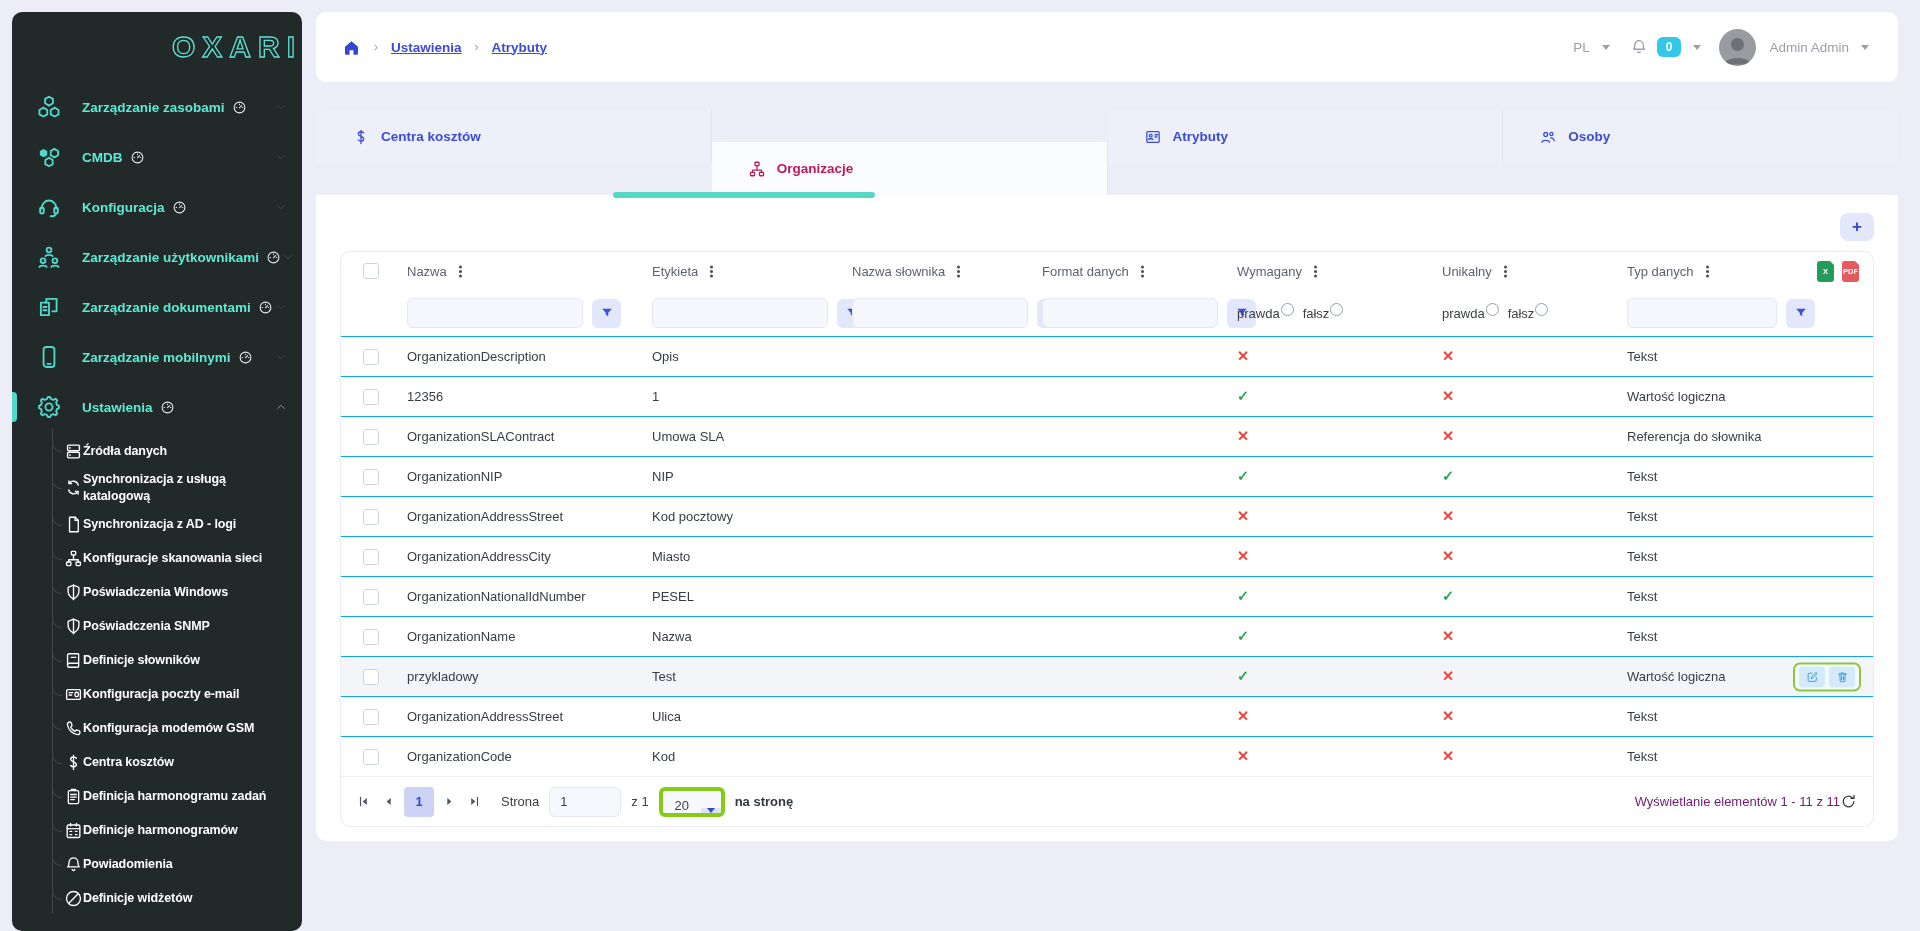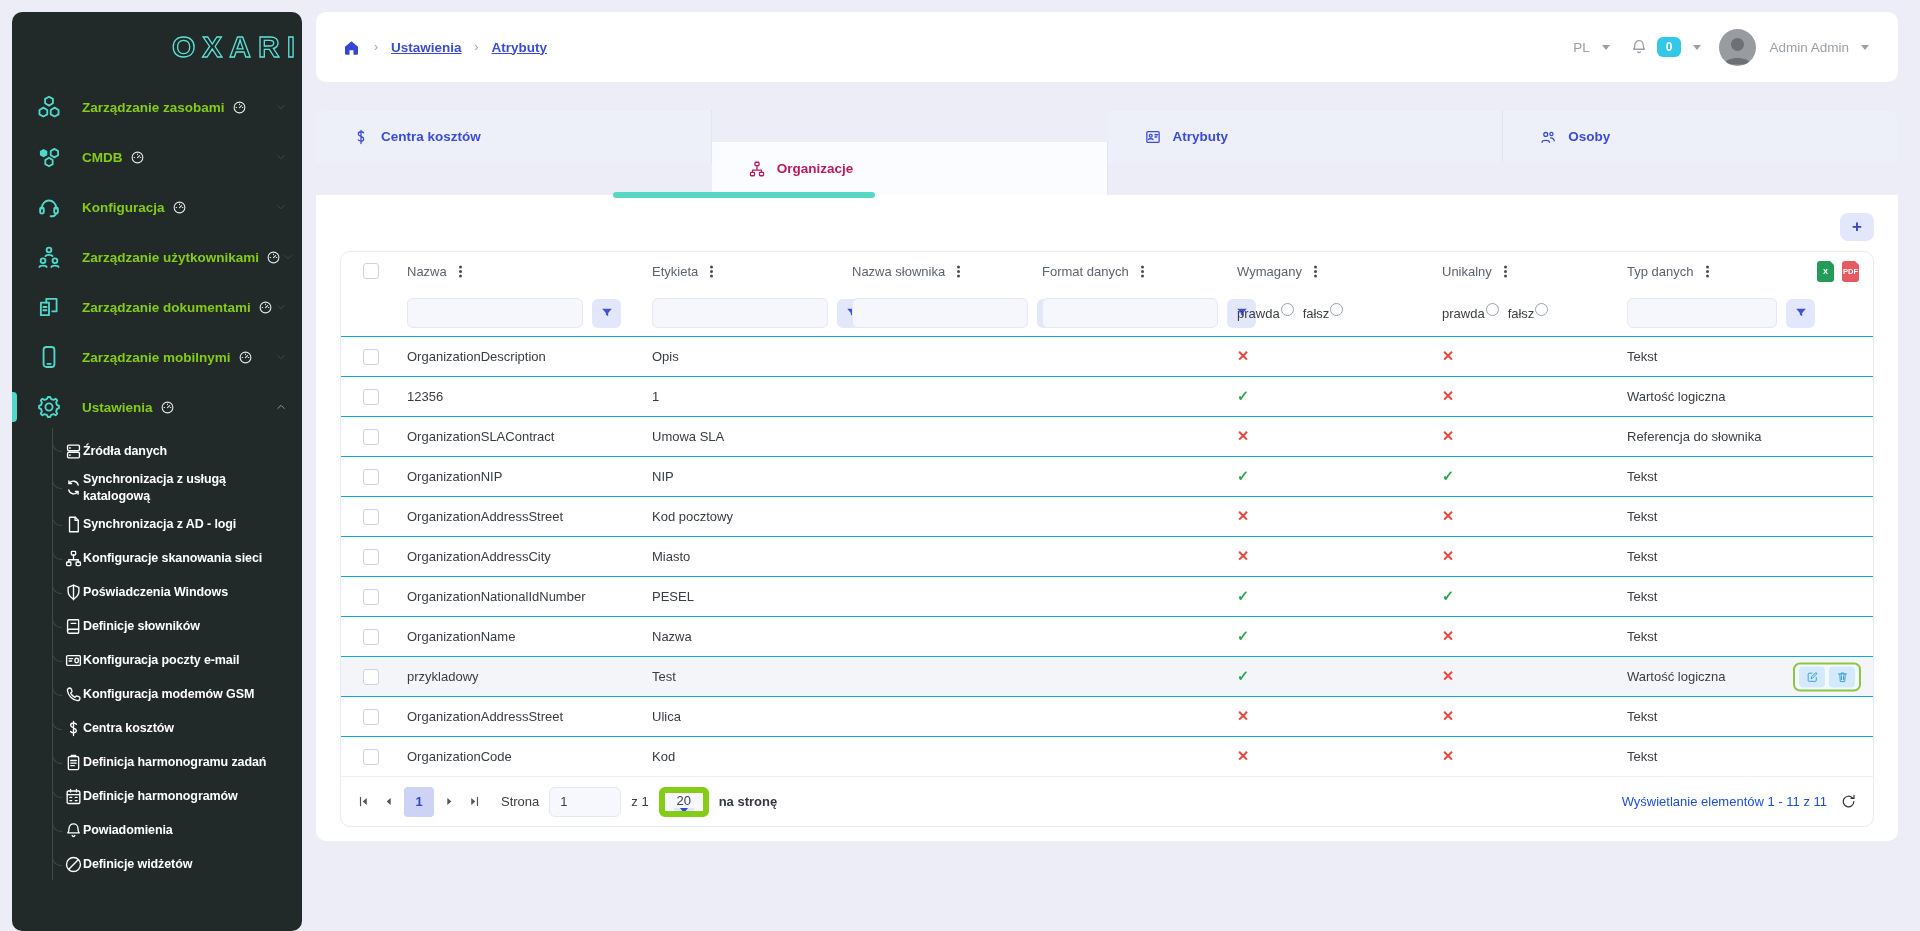--- a/index.html
+++ b/index.html
@@ -15,21 +15,21 @@
   @supports (-webkit-text-stroke: 1px #fff) {
     .logo-text { color: transparent; -webkit-text-stroke: 1.3px #5ce0d4; }
   }
   .menu-item { position: relative; display: flex; align-items: center; height: 50px;
     padding: 0 14px 0 24px; cursor: pointer; }
   .active-bar { position: absolute; left: 0; top: 10px; width: 5px; height: 30px;
     border-radius: 0 4px 4px 0; background: #4fd9cb; }
   .icn { display: inline-flex; }
   .icn svg { width: 100%; height: 100%; }
   .mi-icon { width: 26px; height: 26px; color: #4fd9cb; flex: none; }
-  .mi-label { margin-left: 20px; font-size: 13.5px; font-weight: 700; color: #84cc16; white-space: nowrap; }
+  .mi-label { margin-left: 20px; font-size: 13.5px; font-weight: 700; color: #5eead4; white-space: nowrap; }
   .mi-gauge { width: 15px; height: 15px; color: #e8ecec; margin-left: 7px; flex: none; }
   .mi-chev { margin-left: auto; width: 14px; height: 14px; color: #3e4a49; flex: none; }
   .menu-item.active .mi-chev { color: #8d9898; transform: rotate(180deg); }
   .submenu { position: relative; padding: 2px 0 4px; }
   .tree-line { position: absolute; left: 40px; top: -4px; bottom: 6px; width: 1px; background: #3f4a49; }
   .sub-item { position: relative; display: flex; align-items: center; min-height: 34px;
     padding: 3px 8px 3px 52px; cursor: pointer; }
   .sub-item::before { content: ""; position: absolute; left: 40px; top: calc(50% - 15px);
     width: 9px; height: 15px; border-left: 1px solid #3f4a49; border-bottom: 1px solid #3f4a49;
     border-bottom-left-radius: 9px; background: #222a29; }
@@ -119,28 +119,28 @@
     padding: 0 16px 0 10px; font-size: 13px; color: #3c4043; }
   .pg-btn { width: 25px; height: 26px; display: flex; align-items: center; justify-content: center;
     color: #50565e; cursor: pointer; background: none; border: none; }
   .pg-btn .icn { width: 13px; height: 13px; }
   .pg-current { width: 30px; height: 30px; border-radius: 4px; background: #ccd3f4;
     color: #3546d4; font-weight: 700; display: flex; align-items: center; justify-content: center;
     margin: 0 3px; cursor: pointer; }
   .pg-label { margin-left: 14px; }
   .pg-input { width: 72px; height: 30px; background: #f7f8fd; border: 1px solid #e4e7f4;
     border-radius: 6px; padding: 0 10px; font-size: 13px; color: #3c4043; margin: 0 10px; }
-  .pg-select { display: flex; align-items: center; height: 30px; border: 6px solid #84cc16;
-    border-radius: 6px; overflow: hidden; margin: 0 10px; background: #f7f8fd; cursor: pointer; flex-direction: column; }
+  .pg-select { display: flex; align-items: flex-end; height: 30px; border: 4px solid #84cc16;
+    border-radius: 6px; overflow: hidden; margin: 0 10px; background: #f7f8fd; cursor: pointer; }
   .pg-select .val { width: 38px; display: flex; align-items: center; justify-content: center; }
   .pg-select .dd { width: 20px; background: #dfe4fa; display: flex; align-items: center;
     justify-content: center; }
   .pg-select .dd .caret { border-top-color: #3546d4; border-left-width: 4px; border-right-width: 4px; margin: 0; }
   .per-page { font-weight: 600; color: #33383e; }
-  .pg-right { margin-left: auto; display: flex; align-items: center; gap: 13px; color: #1d4ed8; }
+  .pg-right { margin-left: auto; display: flex; align-items: center; color: #701a75; }
   .refresh { width: 17px; height: 17px; color: #2f343a; cursor: pointer; }
 </style>
 </head>
 <body>
 
 <aside class="sidebar">
   <div class="logo-wrap">
     <span class="logo-text">OXARI</span>
   </div>
   <nav id="sidebar-menu">
@@ -345,20 +345,29 @@
           <span class="si-label">Konfiguracje skanowania sieci</span>
         </div>
         <div class="sub-item">
           <span class="icn si-icon">
             <svg viewBox="0 0 24 24" fill="none" stroke="currentColor" stroke-width="1.7" stroke-linecap="round" stroke-linejoin="round">
               <path d="M12 2.8l6.8 2.7v5.3c0 4.1-2.7 7-6.8 9.6-4.1-2.6-6.8-5.5-6.8-9.6V5.5z"></path>
               <path d="M12 2.8v18.4"></path>
             </svg>
           </span>
           <span class="si-label">Poświadczenia Windows</span>
+        </div>
+        <div class="sub-item">
+          <span class="icn si-icon">
+            <svg viewBox="0 0 24 24" fill="none" stroke="currentColor" stroke-width="1.7" stroke-linecap="round" stroke-linejoin="round">
+              <path d="M12 2.8l6.8 2.7v5.3c0 4.1-2.7 7-6.8 9.6-4.1-2.6-6.8-5.5-6.8-9.6V5.5z"></path>
+              <path d="M12 2.8v18.4"></path>
+            </svg>
+          </span>
+          <span class="si-label">Poświadczenia SNMP</span>
         </div>
         <div class="sub-item">
           <span class="icn si-icon">
             <svg viewBox="0 0 24 24" fill="none" stroke="currentColor" stroke-width="1.7" stroke-linecap="round" stroke-linejoin="round">
               <path d="M6.5 3.5h11a1 1 0 0 1 1 1v15a1 1 0 0 1-1 1h-11a2 2 0 0 1-2-2v-13a2 2 0 0 1 2-2z"></path>
               <path d="M4.5 17.5a2 2 0 0 1 2-2h12"></path>
               <path d="M9 8h6"></path>
             </svg>
           </span>
           <span class="si-label">Definicje słowników</span>

